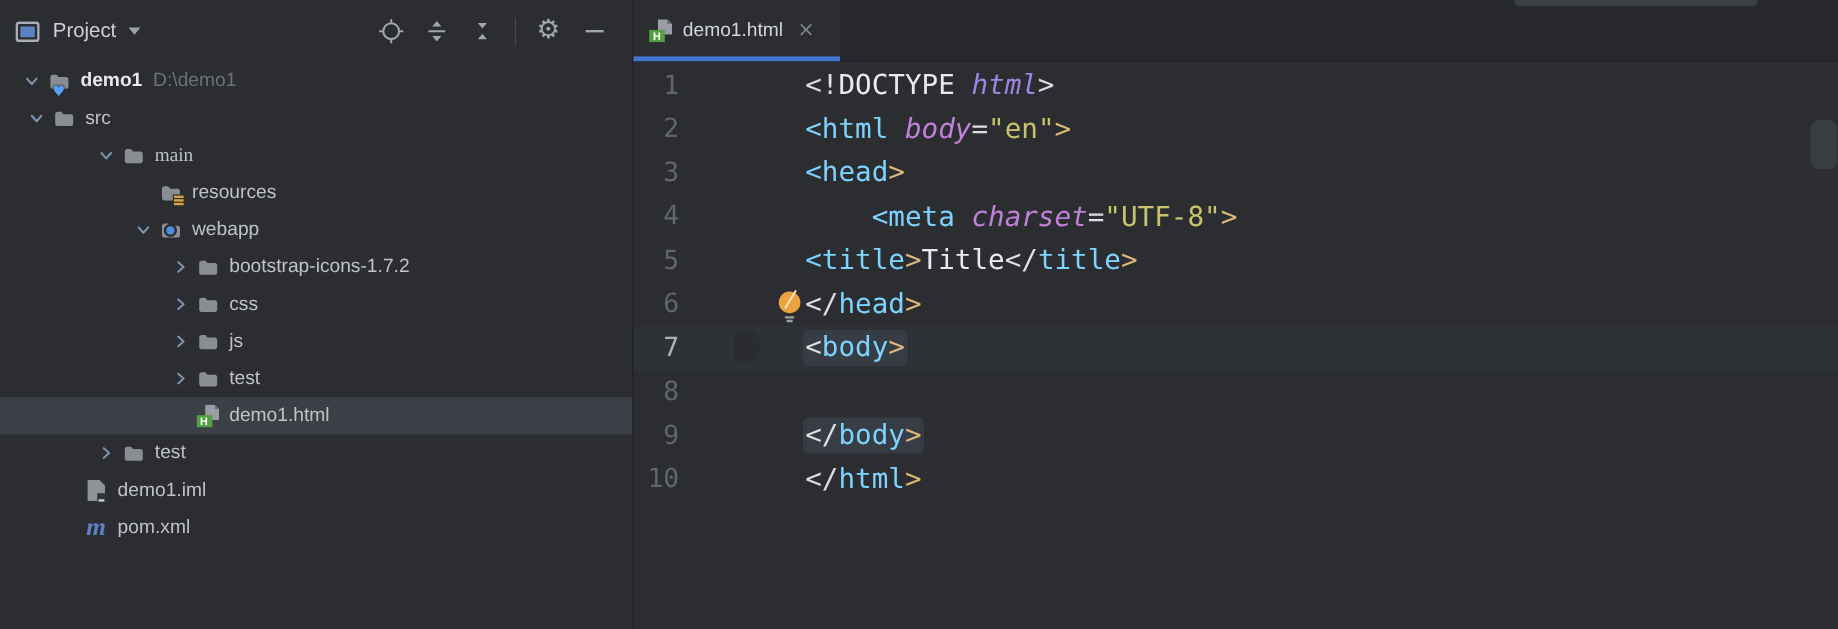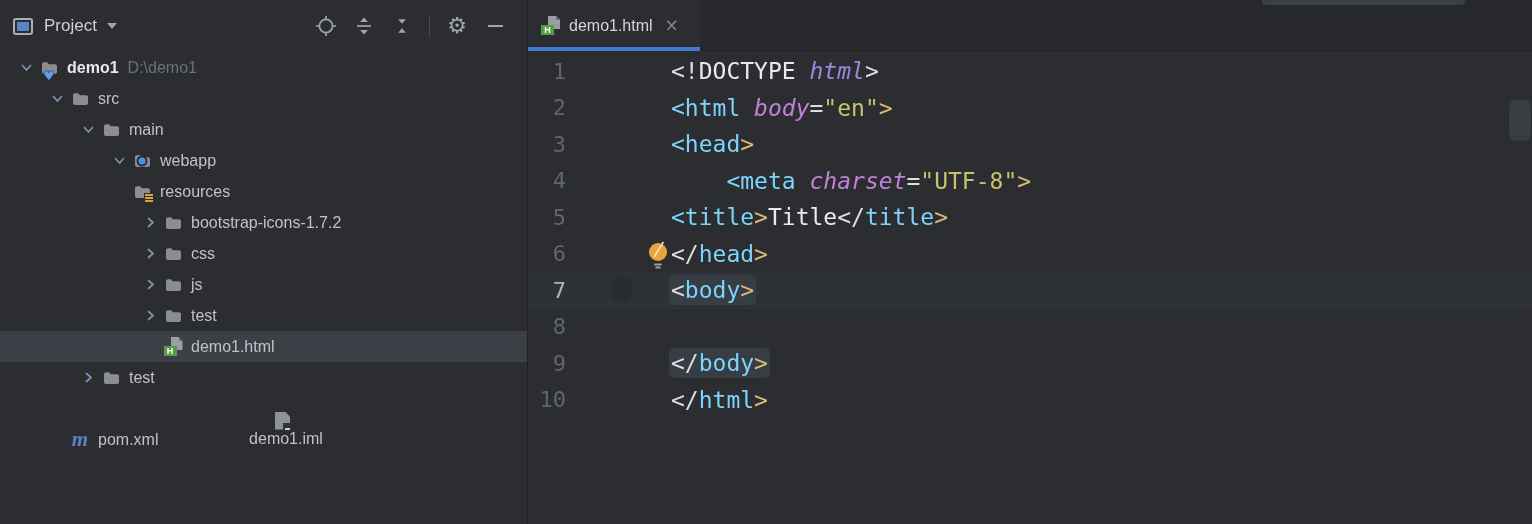--- a/index.html
+++ b/index.html
@@ -136,74 +136,74 @@
         </span>
         <span class="ticon">
           <svg width="17" height="14" viewBox="0 0 17 14">
             <path d="M1 3.2 C1 2 1.9 1.2 3 1.2 h3.1 l1.8 2 H14 c1.2 0 2 .8 2 2 V11 c0 1.2 -.8 2 -2 2 H3 c-1.1 0 -2 -.8 -2 -2 z" fill="#8A8E94"></path>
           </svg>
           <span class="badge-heart">♥</span>
         </span>
         <span class="lbl bold">demo1</span>
         <span class="anno">D:\demo1</span>
       </div>
-      <div class="trow" style="padding-left: 45px;">
+      <div class="trow" style="padding-left: 18px;">
         <span class="chev">
           <svg width="15" height="15" viewBox="0 0 15 15" fill="none" stroke="#7E93B2" stroke-width="1.7" stroke-linecap="round" stroke-linejoin="round">
             <path d="M3.5 5.5 L7.5 10 L11.5 5.5"></path>
           </svg>
         </span>
         <span class="ticon">
           <svg width="17" height="14" viewBox="0 0 17 14">
             <path d="M1 3.2 C1 2 1.9 1.2 3 1.2 h3.1 l1.8 2 H14 c1.2 0 2 .8 2 2 V11 c0 1.2 -.8 2 -2 2 H3 c-1.1 0 -2 -.8 -2 -2 z" fill="#8A8E94"></path>
           </svg>
         </span>
         <span class="lbl">src</span>
       </div>
-      <div class="trow" style="padding-left: 76px;">
+      <div class="trow" style="padding-left: 76px; font-family: Liberation Serif, serif;">
         <span class="chev">
           <svg width="15" height="15" viewBox="0 0 15 15" fill="none" stroke="#7E93B2" stroke-width="1.7" stroke-linecap="round" stroke-linejoin="round">
             <path d="M3.5 5.5 L7.5 10 L11.5 5.5"></path>
           </svg>
         </span>
         <span class="ticon">
           <svg width="17" height="14" viewBox="0 0 17 14">
             <path d="M1 3.2 C1 2 1.9 1.2 3 1.2 h3.1 l1.8 2 H14 c1.2 0 2 .8 2 2 V11 c0 1.2 -.8 2 -2 2 H3 c-1.1 0 -2 -.8 -2 -2 z" fill="#8A8E94"></path>
           </svg>
         </span>
         <span class="lbl">main</span>
-      </div>
-      <div class="trow" style="padding-left: 107px;">
-        <span class="chev">
-          <svg width="15" height="15" viewBox="0 0 15 15" fill="none" stroke="#7E93B2" stroke-width="1.7" stroke-linecap="round" stroke-linejoin="round">
-            <path d="M3.5 5.5 L7.5 10 L11.5 5.5"></path>
-          </svg>
-        </span>
-        <span class="ticon">
-          <svg width="17" height="14" viewBox="0 0 17 14">
-            <path d="M1 3.2 C1 2 1.9 1.2 3 1.2 h3.1 l1.8 2 H14 c1.2 0 2 .8 2 2 V11 c0 1.2 -.8 2 -2 2 H3 c-1.1 0 -2 -.8 -2 -2 z" fill="#8A8E94"></path>
-          </svg>
-          <span class="badge-web"></span>
-        </span>
-        <span class="lbl">webapp</span>
       </div>
       <div class="trow" style="padding-left: 107px;">
         <span class="chev"></span>
         <span class="ticon">
           <svg width="17" height="14" viewBox="0 0 17 14">
             <path d="M1 3.2 C1 2 1.9 1.2 3 1.2 h3.1 l1.8 2 H14 c1.2 0 2 .8 2 2 V11 c0 1.2 -.8 2 -2 2 H3 c-1.1 0 -2 -.8 -2 -2 z" fill="#8A8E94"></path>
           </svg>
           <span class="badge-res">
             <i></i>
             <i></i>
             <i></i>
           </span>
         </span>
         <span class="lbl">resources</span>
       </div>
+      <div class="trow" style="padding-left: 107px;">
+        <span class="chev">
+          <svg width="15" height="15" viewBox="0 0 15 15" fill="none" stroke="#7E93B2" stroke-width="1.7" stroke-linecap="round" stroke-linejoin="round">
+            <path d="M3.5 5.5 L7.5 10 L11.5 5.5"></path>
+          </svg>
+        </span>
+        <span class="ticon">
+          <svg width="17" height="14" viewBox="0 0 17 14">
+            <path d="M1 3.2 C1 2 1.9 1.2 3 1.2 h3.1 l1.8 2 H14 c1.2 0 2 .8 2 2 V11 c0 1.2 -.8 2 -2 2 H3 c-1.1 0 -2 -.8 -2 -2 z" fill="#8A8E94"></path>
+          </svg>
+          <span class="badge-web"></span>
+        </span>
+        <span class="lbl">webapp</span>
+      </div>
       <div class="trow" style="padding-left: 138px;">
         <span class="chev">
           <svg width="15" height="15" viewBox="0 0 15 15" fill="none" stroke="#7E93B2" stroke-width="1.7" stroke-linecap="round" stroke-linejoin="round">
             <path d="M5.5 3.5 L10 7.5 L5.5 11.5"></path>
           </svg>
         </span>
         <span class="ticon">
           <svg width="17" height="14" viewBox="0 0 17 14">
             <path d="M1 3.2 C1 2 1.9 1.2 3 1.2 h3.1 l1.8 2 H14 c1.2 0 2 .8 2 2 V11 c0 1.2 -.8 2 -2 2 H3 c-1.1 0 -2 -.8 -2 -2 z" fill="#8A8E94"></path>
           </svg>
@@ -265,21 +265,21 @@
             <path d="M5.5 3.5 L10 7.5 L5.5 11.5"></path>
           </svg>
         </span>
         <span class="ticon">
           <svg width="17" height="14" viewBox="0 0 17 14">
             <path d="M1 3.2 C1 2 1.9 1.2 3 1.2 h3.1 l1.8 2 H14 c1.2 0 2 .8 2 2 V11 c0 1.2 -.8 2 -2 2 H3 c-1.1 0 -2 -.8 -2 -2 z" fill="#8A8E94"></path>
           </svg>
         </span>
         <span class="lbl">test</span>
       </div>
-      <div class="trow" style="padding-left: 45px; flex-direction: column;">
+      <div class="trow" style="padding-left: 45px;">
         <span class="chev"></span>
         <span class="ticon">
           <span class="fi-iml">
             <span class="pg"></span>
             <span class="sq">
               <i></i>
             </span>
           </span>
         </span>
         <span class="lbl">demo1.iml</span>

